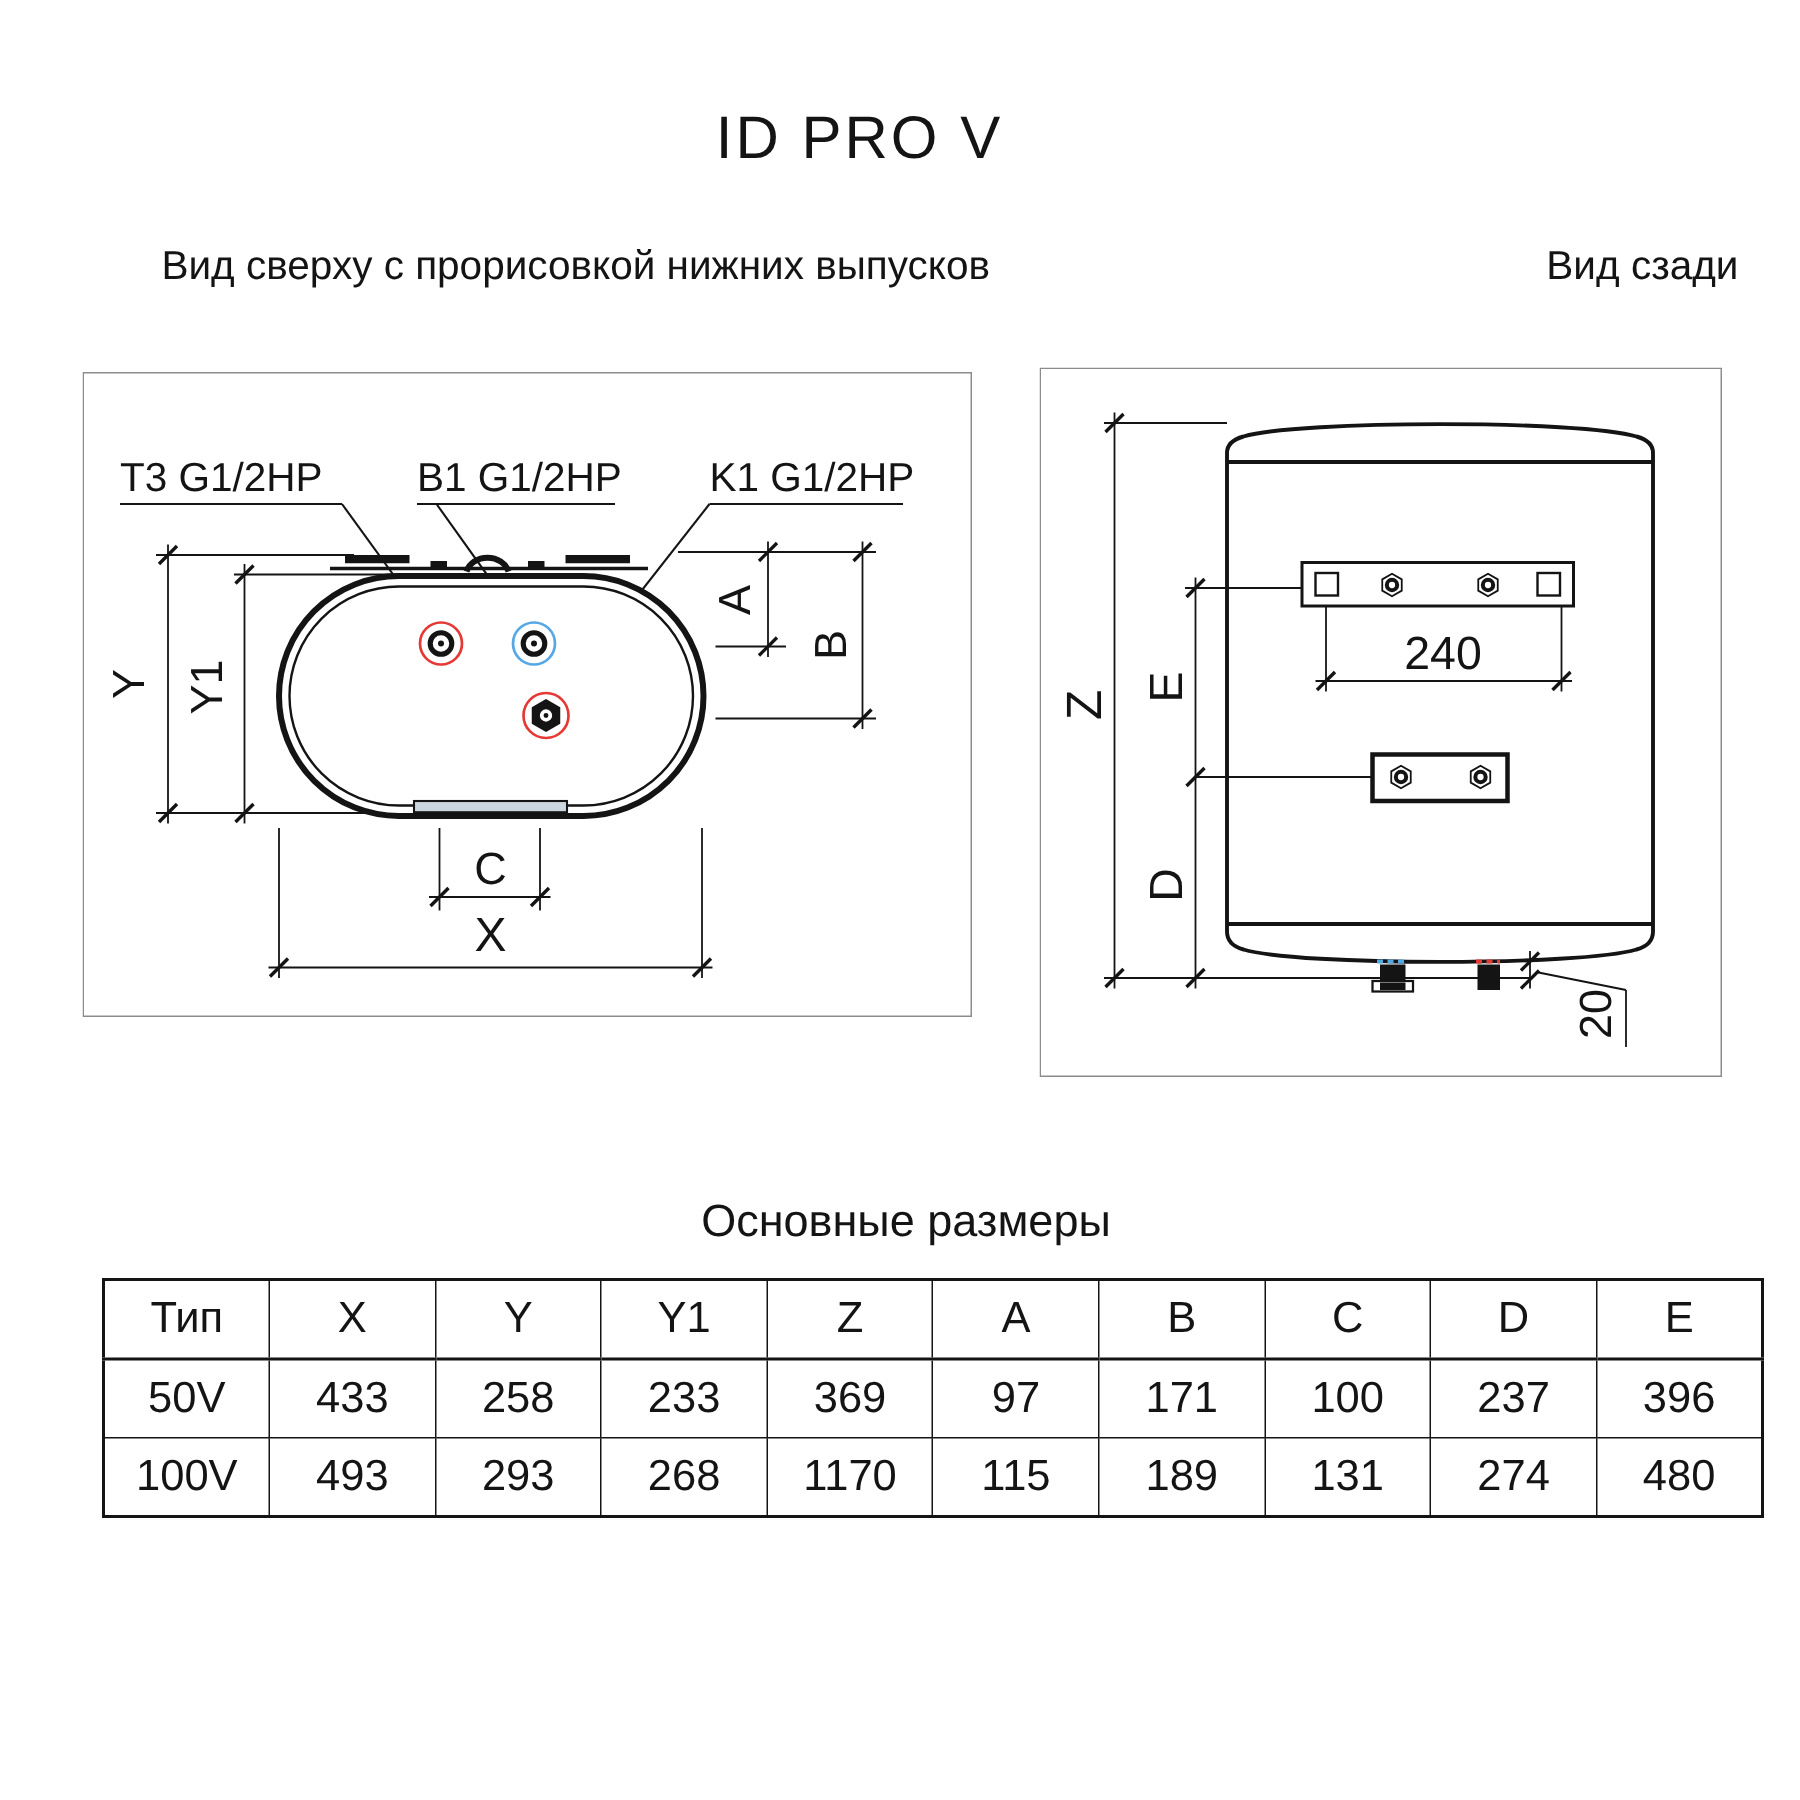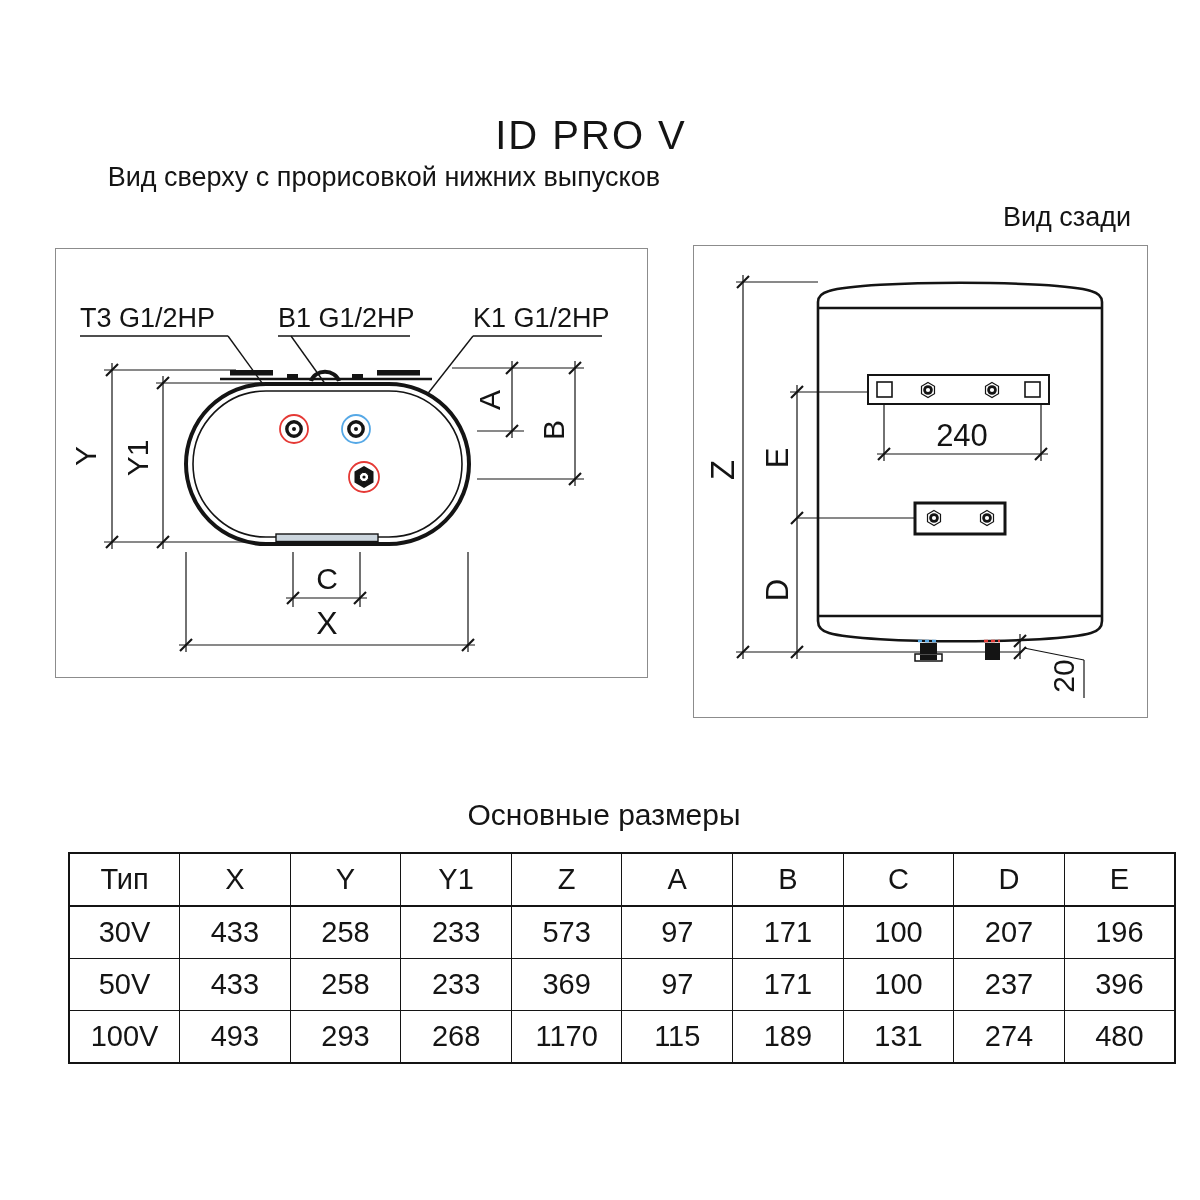--- a/index.html
+++ b/index.html
@@ -1,26 +1,26 @@
 <!DOCTYPE html>
 <html><head>
 <meta charset="utf-8">
 <style>
   html,body{margin:0;padding:0;}
   body{
     width:1200px;height:1200px;position:relative;background:#ffffff;
     font-family:"Liberation Sans",sans-serif;color:#141414;overflow:hidden;
   }
   .page-title{
-    position:absolute;left:18px;top:70px;width:1146px;text-align:center;
-    font-size:40px;letter-spacing:2px;font-weight:500;margin-top:43px;
+    position:absolute;left:0;top:70px;width:1146px;text-align:center;
+    font-size:40px;letter-spacing:2px;font-weight:500;
   }
   .caption{position:absolute;top:162px;font-size:27px;text-align:right;font-weight:500;}
   .caption-left{left:40px;width:620px;}
-  .caption-right{left:676px;width:455px;margin-top:40px;}
+  .caption-right{left:704px;width:455px;}
   .panel-svg{position:absolute;}
   svg text{font-family:"Liberation Sans",sans-serif;fill:#141414;}
   .table-title{
     position:absolute;left:50px;top:798px;width:1108px;text-align:center;
     font-size:30px;font-weight:400;
   }
   table.dims{
     position:absolute;left:68px;top:852px;width:1108px;
     border-collapse:collapse;table-layout:fixed;
   }
@@ -241,32 +241,20 @@
       <th>Y1</th>
       <th>Z</th>
       <th>A</th>
       <th>B</th>
       <th>C</th>
       <th>D</th>
       <th>E</th>
     </tr>
   </thead>
   <tbody>
-    <tr>
-      <td>30V</td>
-      <td>433</td>
-      <td>258</td>
-      <td>233</td>
-      <td>573</td>
-      <td>97</td>
-      <td>171</td>
-      <td>100</td>
-      <td>207</td>
-      <td>196</td>
-    </tr>
     <tr>
       <td>50V</td>
       <td>433</td>
       <td>258</td>
       <td>233</td>
       <td>369</td>
       <td>97</td>
       <td>171</td>
       <td>100</td>
       <td>237</td>

